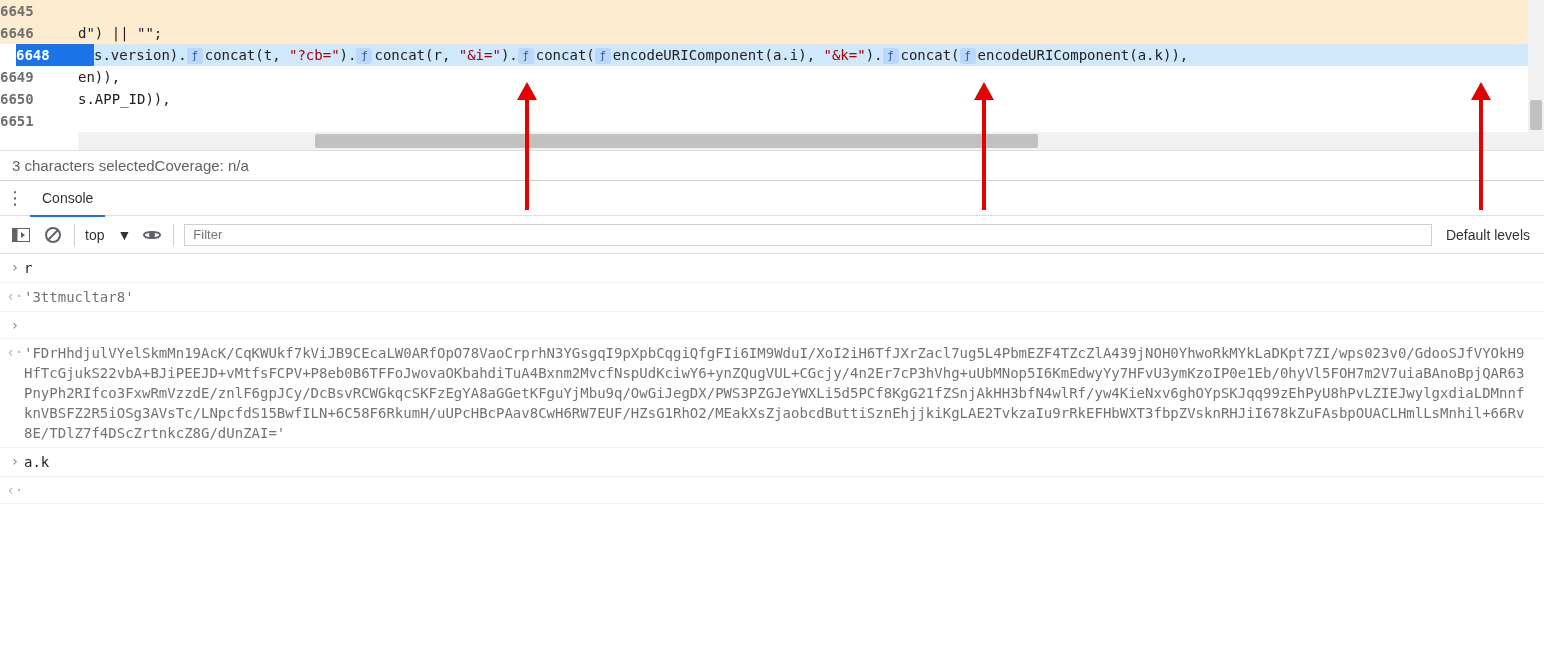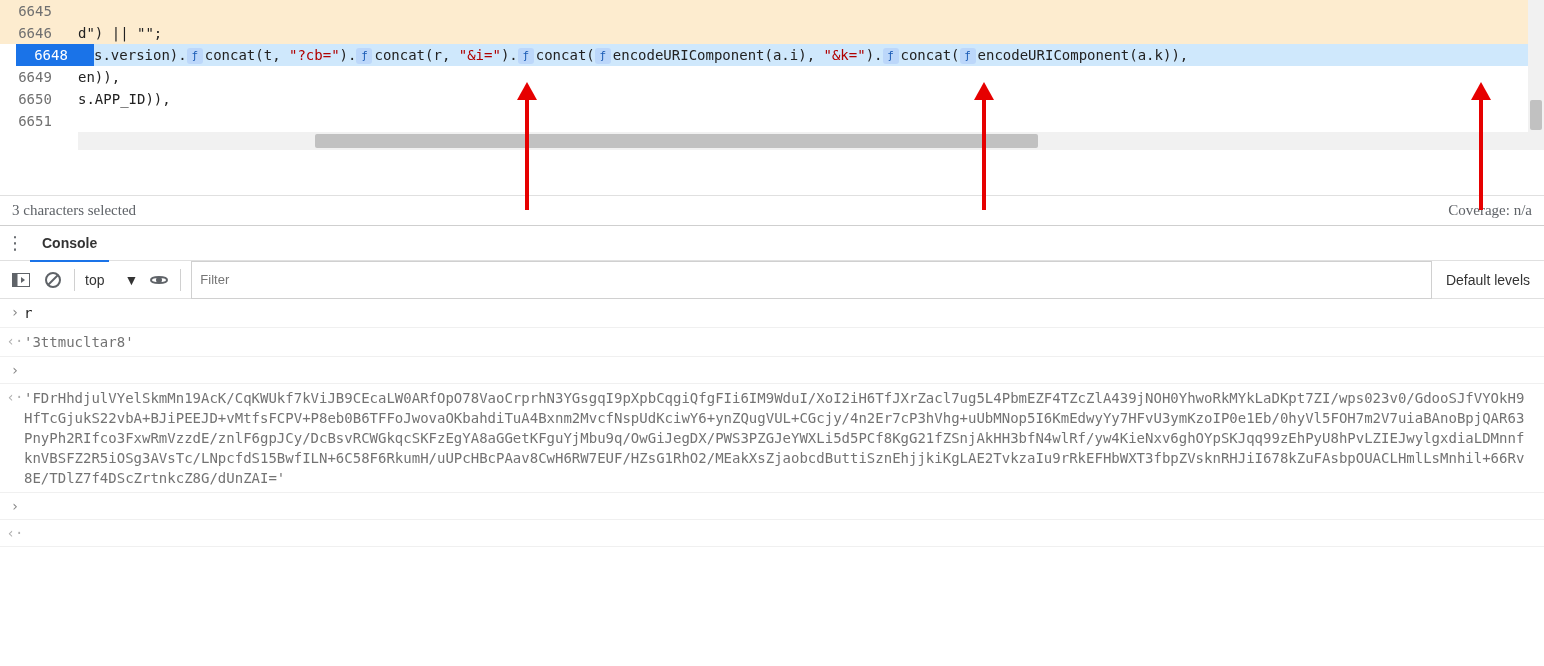--- a/index.html
+++ b/index.html
@@ -1,37 +1,37 @@
 <!DOCTYPE html>
 <html><head>
 <meta charset="utf-8">
 <style>
   * { margin:0; padding:0; box-sizing:border-box; }
   body { font-family:Consolas,Menlo,monospace; font-size:14px; color:#222; background:#fff; width:1544px; overflow:hidden; }
   .code-area { position:relative; }
-  .gutter { width:78px; text-align:center; color:#707070; padding-right:8px; line-height:22px; user-select:none; }
+  .gutter { width:78px; text-align:left; color:#707070; padding-right:8px; line-height:22px; user-select:none;font-weight:bold; }
   .code-line { display:flex; height:22px; line-height:22px; white-space:pre; }
   .line-text { flex:1; overflow:hidden; }
   .hl-yellow { background:#fdeccf; }
   .hl-blue-gutter { background:#1a73e8; color:#fff; }
   .hl-blue-line { background:#cfe8fc;margin-left:16px; }
   .fn-badge { display:inline-block; width:16px; height:16px; background:#bcd7fa; border-radius:3px; color:#1a5bb5; font-size:11px; text-align:center; line-height:16px; vertical-align:middle; margin-right:2px; }
   .str { color:#b00000; }
   .hscroll { height:18px; background:#f1f1f1; position:relative; margin-left:78px; }
   .hscroll-thumb { position:absolute; top:2px; height:14px; background:#c1c1c1; border-radius:2px; }
-  .statusbar { display:flex; justify-content:space-between; padding:6px 12px; font-family:Liberation Serif, serif; color:#5f6368; border-top:1px solid #e0e0e0; font-size:15px;margin-top:45px; }
+  .statusbar { display:flex; padding:6px 12px; font-family:Liberation Sans, sans-serif; color:#5f6368; border-top:1px solid #e0e0e0; font-size:15px; }
   .tabs-row { display:flex; align-items:center; border-bottom:1px solid #e0e0e0; border-top:1px solid #cfcfcf; height:36px; font-family:-apple-system,Segoe UI,sans-serif; }
   .dots-icon { width:30px; text-align:center; color:#5f6368; font-size:18px; }
-  .tab { padding:0 12px; height:36px; line-height:36px; color:#333; position:relative;font-weight:bold; }
+  .tab { padding:0 12px; height:36px; line-height:36px; color:#333; position:relative; }
   .tab.active::after { content:""; position:absolute; left:0; right:0; bottom:-1px; height:2px; background:#1a73e8; }
   .console-tb { display:flex; align-items:center; height:38px; border-bottom:1px solid #e0e0e0; padding:0 10px; gap:10px; font-family:-apple-system,Segoe UI,sans-serif; }
   .tb-icon { width:22px; height:22px; display:flex; align-items:center; justify-content:center; color:#5f6368; }
   .tb-sep { width:1px; height:22px; background:#d0d0d0; }
-  .context-sel { color:#333; display:flex; align-items:flex-start; gap:20px; }
-  .filter-input { flex:1; height:38px; border:1px solid #d0d0d0; padding:0 8px; font-size:13px; }
+  .context-sel { color:#333; display:flex; align-items:flex-start; gap:13px; }
+  .filter-input { flex:1; height:22px; border:1px solid #d0d0d0; padding:0 8px; font-size:13px; }
   .loglevel { color:#333; padding:0 4px; white-space:nowrap; }
   .console-body { font-family:Consolas,Menlo,monospace; font-size:14px; }
   .log-row { display:flex; padding:4px 6px; border-bottom:1px solid #f0f0f0; align-items:flex-start; }
   .log-arrow { width:18px; color:#888; flex-shrink:0; text-align:center; line-height:18px; }
   .arrow-in { color:#b0b0b0; }
   .log-content { flex:1; word-break:break-all; white-space:pre-wrap; line-height:20px; padding-right:8px; }
   .red { color:#737373; }
   .arrow-svg { position:absolute; pointer-events:none; }
   .vscroll-stub { position:absolute; right:0; top:0; width:16px; height:150px; background:#f1f1f1; }
   .vscroll-thumb { position:absolute; right:2px; top:100px; width:12px; height:30px; background:#c1c1c1; border-radius:2px; }
@@ -107,20 +107,21 @@
     </div>
     <div class="log-row">
       <div class="log-arrow">›</div>
     </div>
     <div class="log-row">
       <div class="log-arrow arrow-in">‹·</div>
       <div class="log-content red">'FDrHhdjulVYelSkmMn19AcK/CqKWUkf7kViJB9CEcaLW0ARfOpO78VaoCrprhN3YGsgqI9pXpbCqgiQfgFIi6IM9WduI/XoI2iH6TfJXrZacl7ug5L4PbmEZF4TZcZlA439jNOH0YhwoRkMYkLaDKpt7ZI/wps023v0/GdooSJfVYOkH9HfTcGjukS22vbA+BJiPEEJD+vMtfsFCPV+P8eb0B6TFFoJwovaOKbahdiTuA4Bxnm2MvcfNspUdKciwY6+ynZQugVUL+CGcjy/4n2Er7cP3hVhg+uUbMNop5I6KmEdwyYy7HFvU3ymKzoIP0e1Eb/0hyVl5FOH7m2V7uiaBAnoBpjQAR63PnyPh2RIfco3FxwRmVzzdE/znlF6gpJCy/DcBsvRCWGkqcSKFzEgYA8aGGetKFguYjMbu9q/OwGiJegDX/PWS3PZGJeYWXLi5d5PCf8KgG21fZSnjAkHH3bfN4wlRf/yw4KieNxv6ghOYpSKJqq99zEhPyU8hPvLZIEJwylgxdiaLDMnnfknVBSFZ2R5iOSg3AVsTc/LNpcfdS15BwfILN+6C58F6RkumH/uUPcHBcPAav8CwH6RW7EUF/HZsG1RhO2/MEakXsZjaobcdButtiSznEhjjkiKgLAE2TvkzaIu9rRkEFHbWXT3fbpZVsknRHJiI678kZuFAsbpOUACLHmlLsMnhil+66Rv8E/TDlZ7f4DScZrtnkcZ8G/dUnZAI='</div>
     </div>
     <div class="log-row">
       <div class="log-arrow">›</div>
+      <div class="log-content ">a.k</div>
     </div>
     <div class="log-row">
       <div class="log-arrow arrow-in">‹·</div>
     </div>
   </div>
 
 <svg id="arrows-svg" class="arrow-svg" width="1544" height="666" style="left:0;top:0;">
     <g>
       <line x1="527" y1="210" x2="527" y2="94" stroke="#e60000" stroke-width="4"></line>
       <polygon points="517,100 537,100 527,82" fill="#e60000"></polygon>

